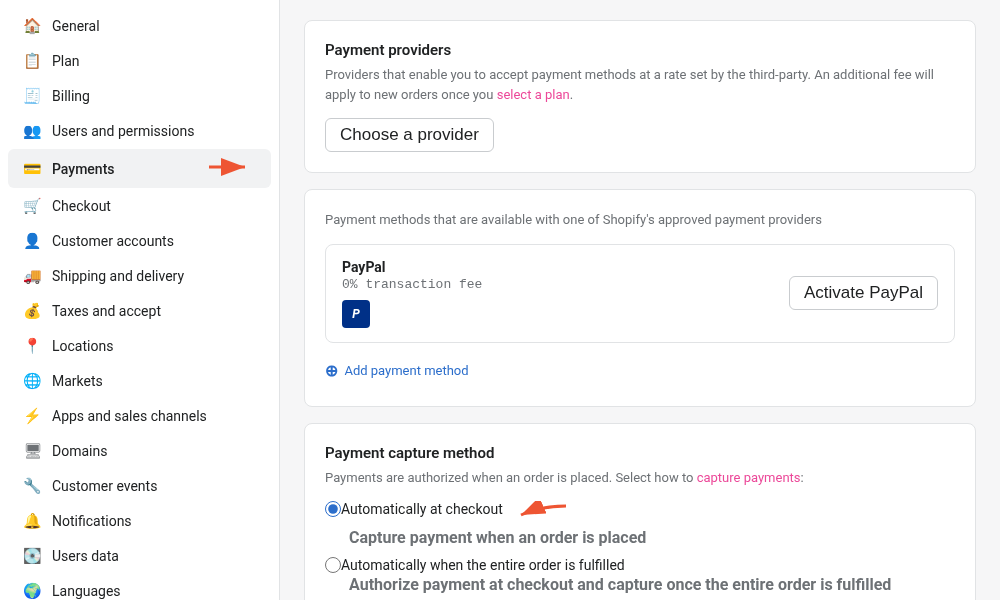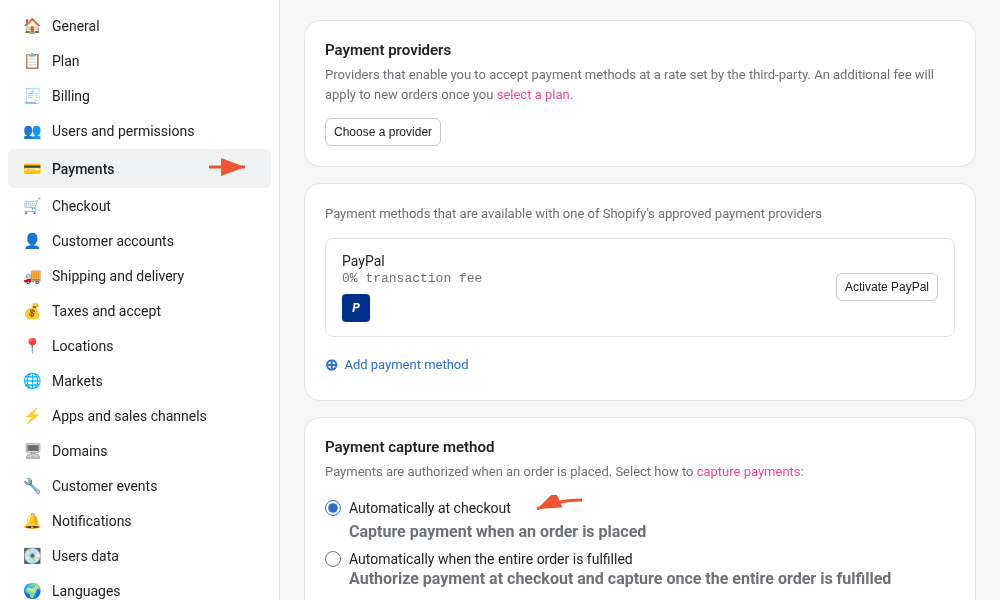--- a/index.html
+++ b/index.html
@@ -43,62 +43,62 @@
       flex: 1;
       overflow-y: auto;
       padding: 20px 24px;
       background: #f6f6f7;
     }
 
     
     .card {
       background: #fff;
       border: 1px solid #e1e3e5;
-      border-radius: 16px;
+      border-radius: 8px;
       margin-bottom: 16px;
       padding: 20px;
     }
     .card-title {
       font-size: 15px;
       font-weight: 600;
       margin-bottom: 6px;
       color: #202223;
     }
     .card-desc {
       font-size: 13px;
       color: #6d7175;
       margin-bottom: 14px;
       line-height: 1.5;
     }
     .card-desc a { color: #ec4899; text-decoration: none; }
 
     
     .btn {
       display: inline-block;
-      padding: 6px 8px;
+      padding: 6px 14px;
       border: 1px solid #c9cccf;
       border-radius: 6px;
       background: #fff;
-      font-size: 12px;
+      font-size: 17px;
       cursor: pointer;
       color: #202223;
     }
 
     
     .paypal-section {
       border: 1px solid #e1e3e5;
       border-radius: 8px;
       padding: 14px 16px;
       margin-bottom: 12px;
       display: flex;
       align-items: center;
       justify-content: space-between;
     }
     .paypal-info {}
-    .paypal-name { font-size: 14px; font-weight: 400; margin-bottom: 2px; }
+    .paypal-name { font-size: 14px; font-weight: 700; margin-bottom: 2px; }
     .paypal-fee { font-size: 13px; color: #6d7175; margin-bottom: 8px; font-family: Liberation Mono, monospace; }
     .paypal-logo {
       width: 28px;
       height: 28px;
       background: #003087;
       border-radius: 4px;
       display: flex;
       align-items: center;
       justify-content: center;
       color: #fff;
@@ -117,22 +117,21 @@
       cursor: pointer;
       padding: 6px 0;
     }
 
     
     .radio-option {
       margin-bottom: 10px;
     }
     .radio-label {
       display: flex;
-      align-items: center;
-      gap: 8px;
+      gap: 0;
       font-size: 14px;
       cursor: pointer;
       margin-bottom: 2px;
     }
     .radio-label input[type="radio"] {
       accent-color: #2c6ecb;
       width: 16px;
       height: 16px;
     }
     .radio-sublabel {

